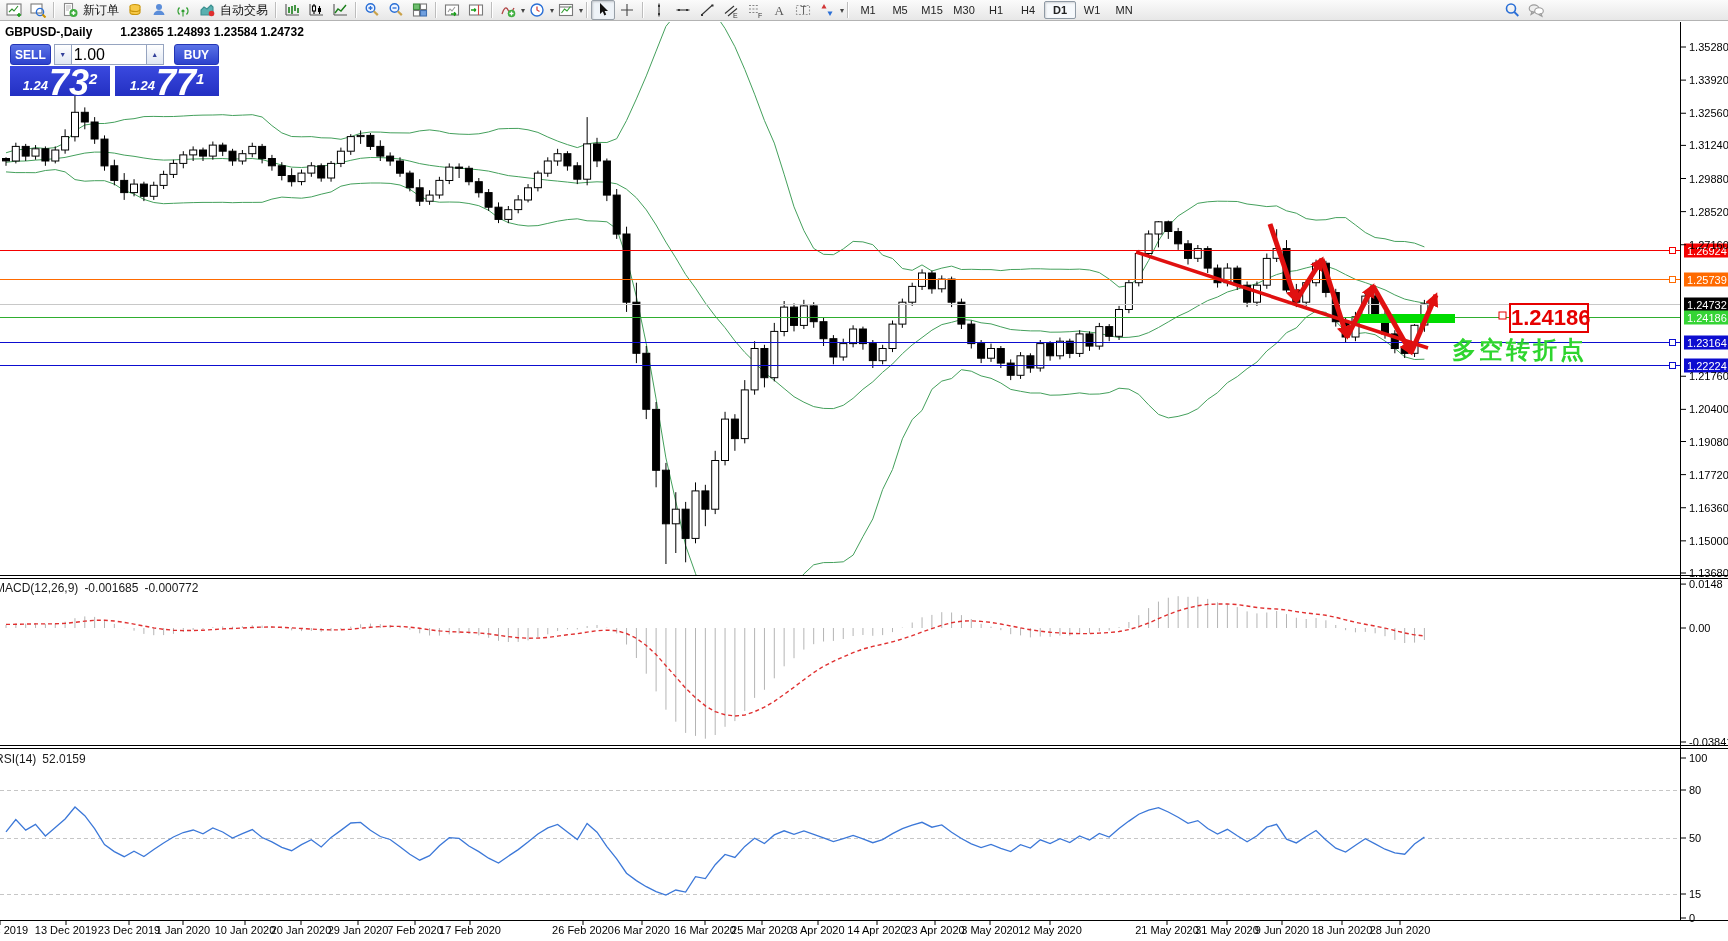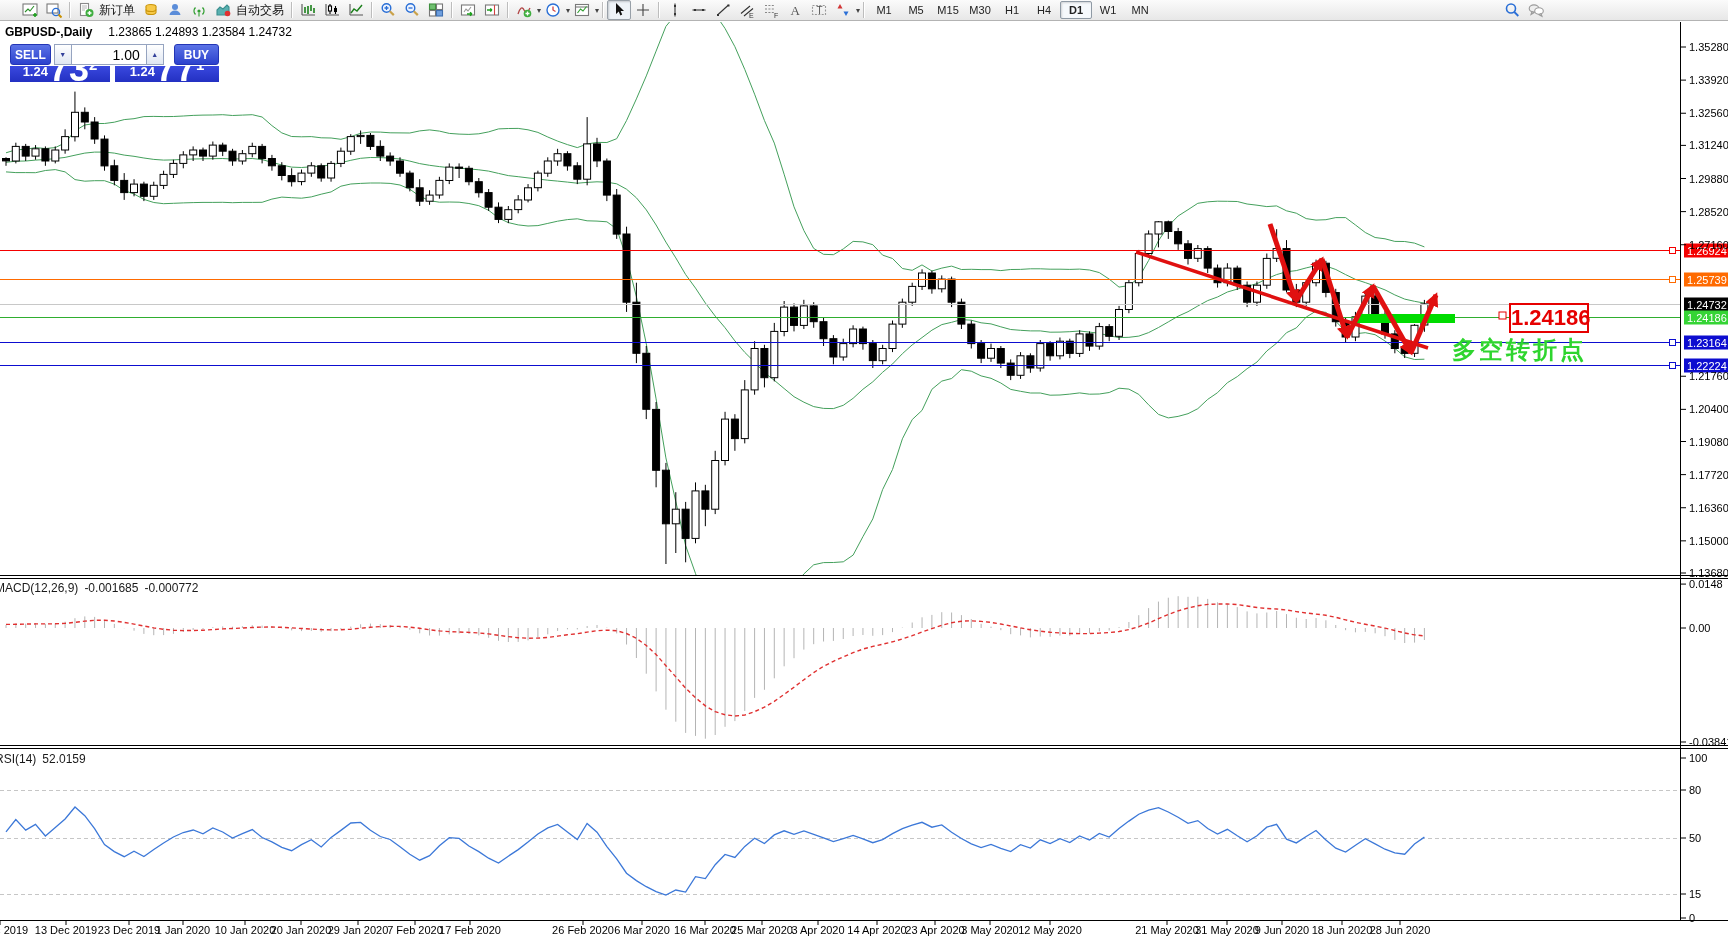--- a/index.html
+++ b/index.html
@@ -1,50 +1,50 @@
 <!DOCTYPE html>
 <html><head>
 <meta charset="utf-8">
 <style>
   html,body{margin:0;padding:0;background:#fff;}
   #win{position:relative;width:1728px;height:941px;overflow:hidden;background:#fff;
        font-family:"Liberation Sans","DejaVu Sans",sans-serif;-webkit-font-smoothing:none;}
   
   #toolbar{position:absolute;left:0;top:0;width:1728px;height:21px;display:flex;align-items:center;
-           background:linear-gradient(#fbfbfb,#e7e7e7);border-bottom:1px solid #b3b3b3;padding-left:18px;box-sizing:border-box;}
+           background:linear-gradient(#fbfbfb,#e7e7e7);border-bottom:1px solid #b3b3b3;padding-left:2px;box-sizing:border-box;}
   .tbtn{width:22px;height:18px;display:flex;align-items:center;justify-content:center;border:1px solid transparent;border-radius:2px;flex:0 0 auto;}
   .tbtn svg{width:16px;height:16px;}
   .tbtn.active{border-color:#98a0a8;background:#eef3f8;box-shadow:inset 1px 1px 2px rgba(0,0,0,.18);}
   .tlabel{font-size:12px;color:#111;margin:0 4px 0 1px;white-space:nowrap;}
   .drop{font-size:8px;color:#444;margin-left:1px;}
   .tsep{width:1px;height:16px;background:#bdbdbd;border-right:1px solid #fff;margin:0 3px;flex:0 0 auto;}
   .tf{min-width:24px;height:16px;line-height:16px;text-align:center;font-size:11px;color:#222;
       padding:0 3px;border:1px solid transparent;border-radius:2px;flex:0 0 auto;}
   .tf.active{border-color:#8f9aa5;background:#f6f9fc;box-shadow:inset 1px 1px 2px rgba(0,0,0,.15);font-weight:bold;}
   #tb-right{margin-left:auto;margin-right:180px;display:flex;}
   
   #chart-title{position:absolute;left:5px;top:25px;font-size:12px;font-weight:600;color:#000;z-index:4;}
-  #chart-title .ohlc{margin-left:16px;font-weight:400;}
+  #chart-title .ohlc{margin-left:28px;font-weight:700;}
   #macd-label,#rsi-label{position:absolute;left:-5px;font-size:12px;color:#1a1a1a;z-index:4;}
   #macd-label{top:581px;}
   #rsi-label{top:752px;}
   #macd-label span,#rsi-label span{margin-right:6px;}
   
   #ocp{position:absolute;left:2px;top:44px;width:209px;z-index:6;margin-left:8px;}
   #ocp .row1{display:flex;align-items:stretch;height:21px;}
   .obtn{background:linear-gradient(#5b73e6,#2c41cd);border:1px solid #2335b5;border-radius:3px;
         color:#fff;font-size:12px;font-weight:bold;display:flex;align-items:center;justify-content:center;}
   #sell-btn{width:44px;}
   #buy-btn{width:49px;margin-left:10px;}
   #vol{display:flex;margin-left:3px;height:21px;box-sizing:border-box;}
   .stepbtn{width:16px;background:linear-gradient(#fff,#dfe6f2);border:1px solid #96a4c0;color:#33419a;
            font-size:7px;display:flex;align-items:center;justify-content:center;}
-  #vol input{width:66px;border:1px solid #96a4c0;border-left:none;border-right:none;text-align:right;
-             font-size:14px;padding-right:6px;color:#000;outline:none;}
-  #ocp .row2{display:flex;margin-top:1px;height:16px;}
+  #vol input{width:66px;border:1px solid #96a4c0;border-left:none;border-right:none;text-align:left;
+             font-size:16px;padding-right:6px;color:#000;outline:none;}
+  #ocp .row2{display:flex;margin-top:1px;height:30px;font-style:italic;}
   .pricebox{background:linear-gradient(#3a49df,#2330c2);color:#fff;display:flex;align-items:flex-end;
             justify-content:center;overflow:hidden;}
   #sell-box{width:100px;}
   #buy-box{width:104px;margin-left:5px;}
   .pfx{font-size:13px;font-weight:bold;margin:0 1px 3px 0;}
   .bigd{font-size:36px;font-weight:bold;line-height:27px;}
   .supd{font-size:15px;font-weight:bold;transform:translateY(-9px);}
   
   #price-box{position:absolute;left:1509px;top:303px;width:76px;height:26px;border:2px solid #e60000;
              background:#fff;color:#e60000;font-size:22px;font-weight:600;text-align:center;line-height:26px;z-index:5;}

